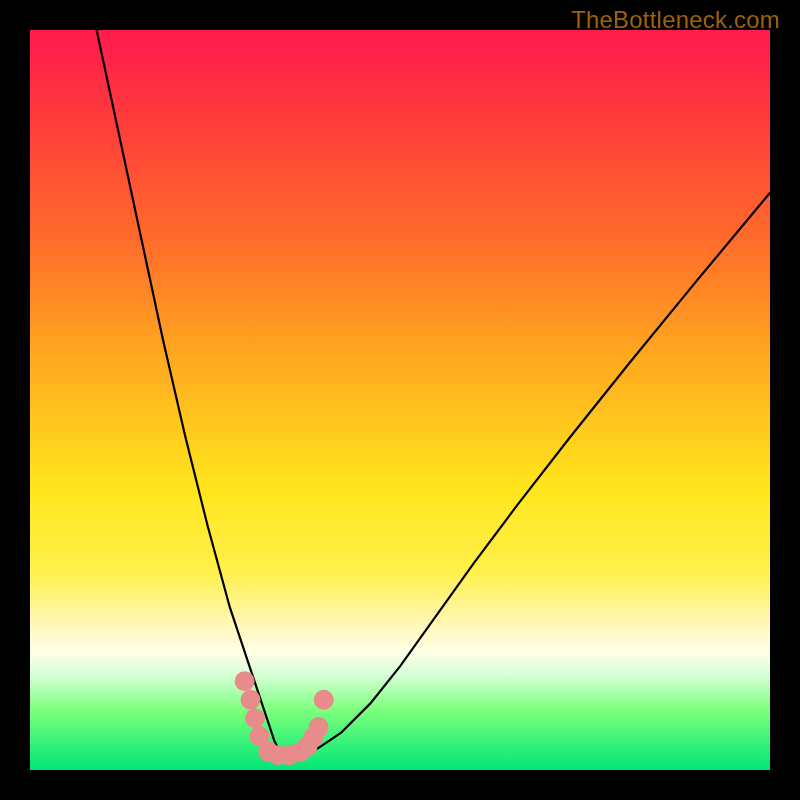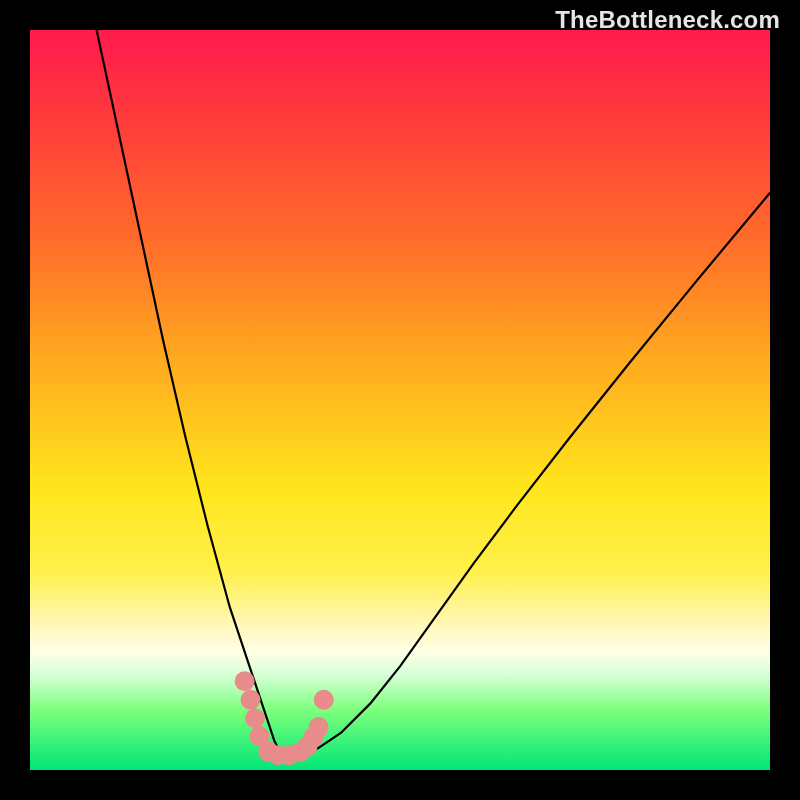--- a/index.html
+++ b/index.html
@@ -28,22 +28,22 @@
       #ffffe6 84%,
       #d8ffd8 87%,
       #7cff7c 92%,
       #00e676 100%);
   }
   .watermark {
     position: absolute;
     top: 6px;
     right: 20px;
     font-size: 24px;
-    color: #e5e5e5;
-    font-weight: 700;
+    color: #a16207;
+    font-weight: 400;
     letter-spacing: 0.2px;
     pointer-events: none;
   }
   svg.curves {
     position: absolute;
     left: 0; top: 0;
     width: 100%; height: 100%;
   }
 </style>
 </head>

